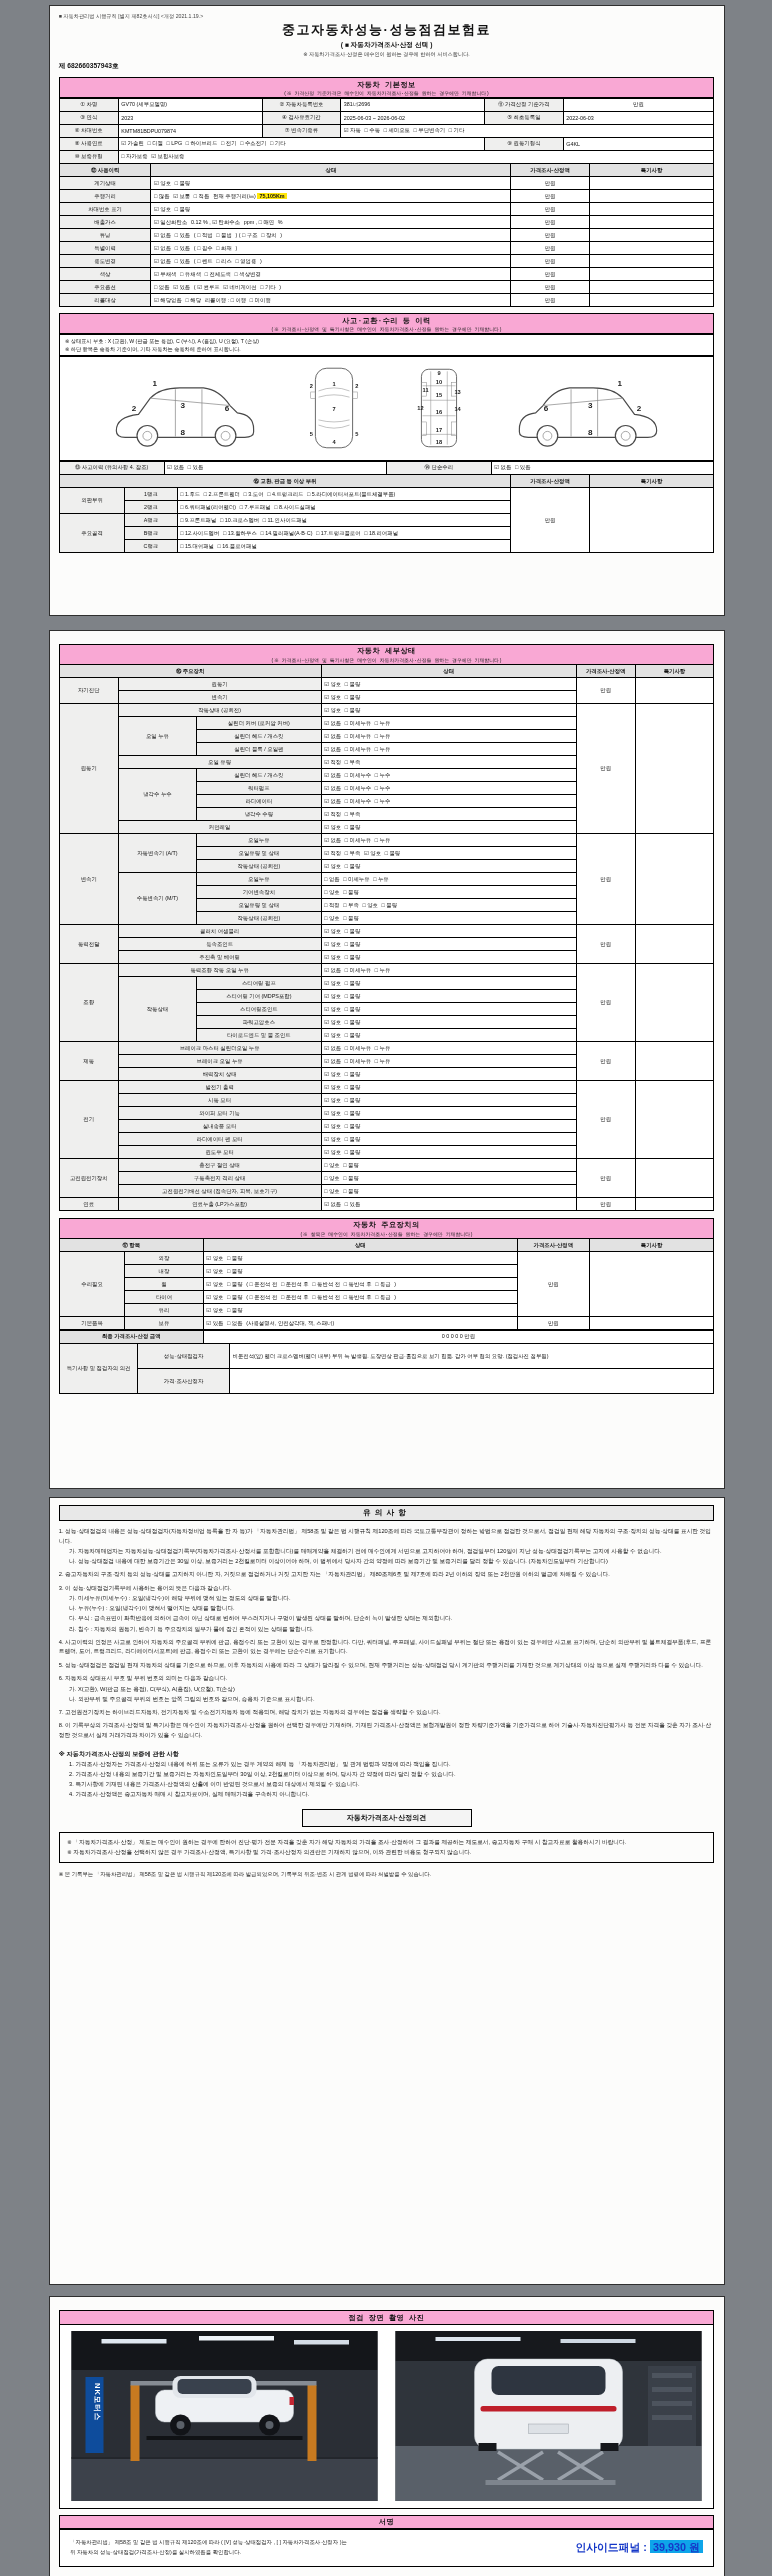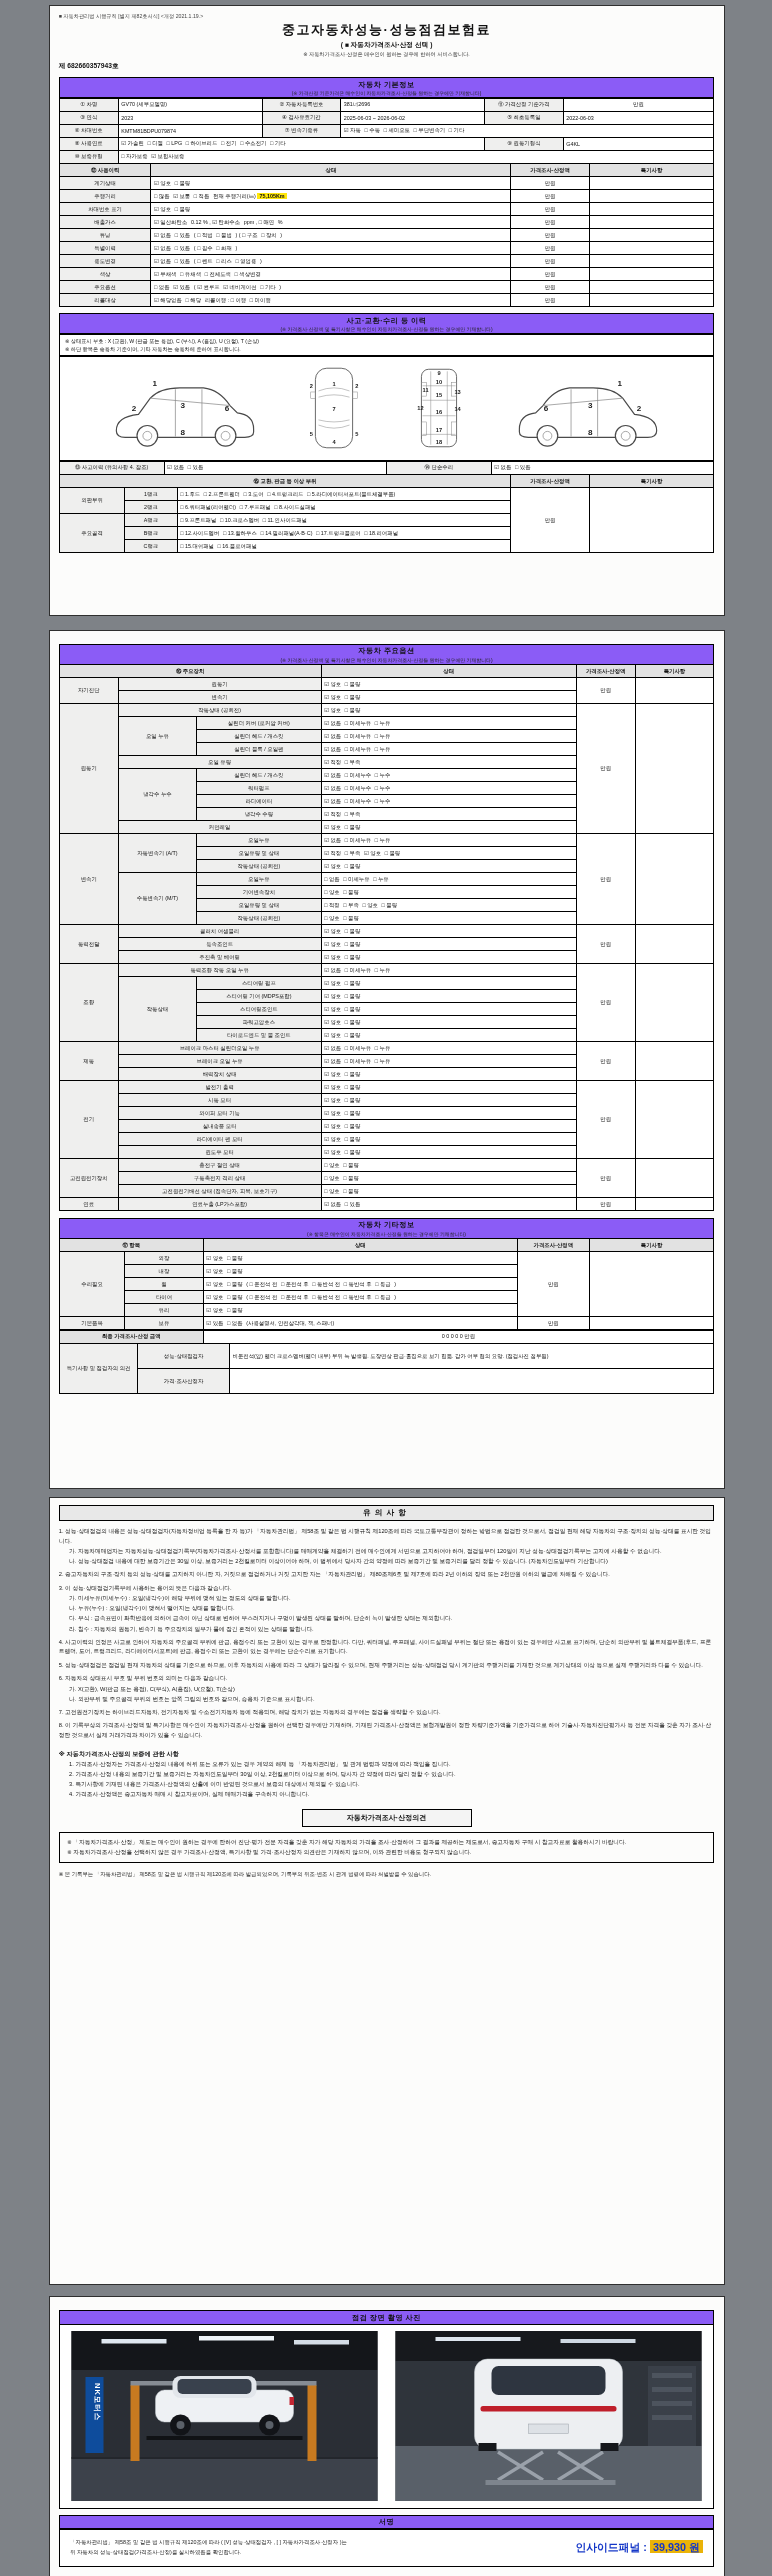--- a/index.html
+++ b/index.html
@@ -8,21 +8,21 @@
   .sheet{width:676px;margin:0 auto;background:#fcfcfb;border:0.5px solid #2f2f2f;padding:7.2px 9.3px 9.3px;position:relative;}
   .s1{min-height:611px;}
   .s2{margin-top:13.4px;min-height:859px;}
   .s3{margin-top:8px;min-height:788px;}
   .s4{margin-top:11.3px;min-height:248px;}
   .formref{font-size:5.2px;color:#444;margin-bottom:1px;}
   .title{text-align:center;font-size:13px;font-weight:bold;letter-spacing:1.5px;margin-top:1px;}
   .subtitle{text-align:center;font-size:6.7px;font-weight:bold;margin-top:1.5px;}
   .titlenote{text-align:center;font-size:5.2px;color:#333;margin-top:1px;}
   .docno{font-size:6.7px;font-weight:bold;margin:4.1px 0 2.1px;}
-  .secbar{border:0.5px solid #000;background:#8b5cf6;text-align:center;padding:1.5px 0 1px;margin-top:6.2px;}
+  .secbar{border:0.5px solid #000;background:#f9a8d4;text-align:center;padding:1.5px 0 1px;margin-top:6.2px;font-family:Liberation Mono, monospace;}
   .secbar .t{font-size:7.2px;font-weight:bold;letter-spacing:0.5px;}
   .secbar .nt{font-size:4.9px;color:#222;margin-top:0.5px;}
   table.frm{width:100%;border-collapse:collapse;table-layout:fixed;margin-top:-0.5px;background:#fff;}
   .frm td{border:0.5px solid #000;font-size:5.4px;padding:1px 2.6px;height:13px;vertical-align:middle;word-break:keep-all;overflow:hidden;}
   td.lbl{background:#efefee;text-align:center;}
   td.hd{background:#e2e2e2;text-align:center;font-weight:bold;}
   td.ctr{text-align:center;}
   td.tall{height:25px;}
   .opt{display:inline-block;margin-right:3.6px;white-space:nowrap;}
   .hl{background:#ffe70a;font-weight:bold;padding:0 2.1px;}
@@ -41,21 +41,21 @@
   .op-title{width:170px;margin:10.3px auto 5.2px;border:0.8px solid #000;text-align:center;font-weight:bold;font-size:7px;padding:2.6px;background:#f4f4f4;}
   .op-box{border:0.5px solid #000;padding:5.2px 7.2px;}
   .opline{font-size:5.7px;line-height:1.7;}
   .foot-note{font-size:5.4px;color:#222;margin-top:7.2px;}
   .photos{border:0.5px solid #000;margin-top:-0.5px;background:#fff;display:flex;justify-content:center;gap:8.2px;padding:6.2px;}
   svg.photo{display:block;}
   .ptxt{fill:#fff;font-size:15px;font-weight:bold;letter-spacing:2px;}
   .signrow{border:0.5px solid #000;margin-top:-0.5px;display:flex;justify-content:space-between;align-items:center;padding:8.2px 10.3px;background:#fff;}
   .signlines{font-size:5.4px;line-height:1.8;color:#222;}
   .fee{font-size:10.8px;font-weight:bold;color:#1638c8;white-space:nowrap;}
-  .fee .amt{background:#eab308;color:#1638c8;padding:0.5px 3.1px;margin-left:3.1px;}
+  .fee .amt{background:#0ea5e9;color:#1638c8;padding:0.5px 3.1px;margin-left:3.1px;}
 </style>
 </head>
 <body>
 
 <div class="page">
 
   <section class="sheet s1">
     <div class="formref">■ 자동차관리법 시행규칙 [별지 제82호서식] &lt;개정 2021.1.19.&gt;</div>
     <div class="title">중고자동차성능·성능점검보험료</div>
     <div class="subtitle">( ■ 자동차가격조사·산정 선택 )</div>
@@ -312,21 +312,21 @@
           <tr>
             <td class="lbl"><span>C랭크</span> </td>
             <td><span class="opt">□ 15.대쉬패널</span><span class="opt">□ 16.플로어패널</span></td>
           </tr>
         </tbody>
       </table>
   </section>
 
   <section class="sheet s2">
     <div class="secbar">
-      <div class="t">자동차 주요옵션</div>
+      <div class="t">자동차 세부상태</div>
       <div class="nt">(※ 가격조사·산정액 및 특기사항은 매수인이 자동차가격조사·산정을 원하는 경우에만 기재합니다)</div>
     </div>
     <table class="frm">
         <colgroup>
           <col style="width: 9%;">
           <col style="width: 12%;">
           <col style="width: 19%;">
           <col style="width: 39%;">
           <col style="width: 9%;">
           <col style="width: 12%;">
@@ -531,21 +531,21 @@
             <td class="lbl"><span>연료</span> </td>
             <td colspan="2" class="lbl"><span>연료누출 (LP가스포함)</span> </td>
             <td><span class="opt">☑ 없음</span><span class="opt">□ 있음</span></td>
             <td class="ctr"><span>만원</span> </td>
             <td><span></span> </td>
           </tr>
         </tbody>
       </table>
 
     <div class="secbar">
-      <div class="t">자동차 기타정보</div>
+      <div class="t">자동차 주요장치의</div>
       <div class="nt">(※ 항목은 매수인이 자동차가격조사·산정을 원하는 경우에만 기재합니다)</div>
     </div>
     <table class="frm">
         <colgroup>
           <col style="width: 10%;">
           <col style="width: 12%;">
           <col style="width: 48%;">
           <col style="width: 11%;">
           <col style="width: 19%;">
         </colgroup>

